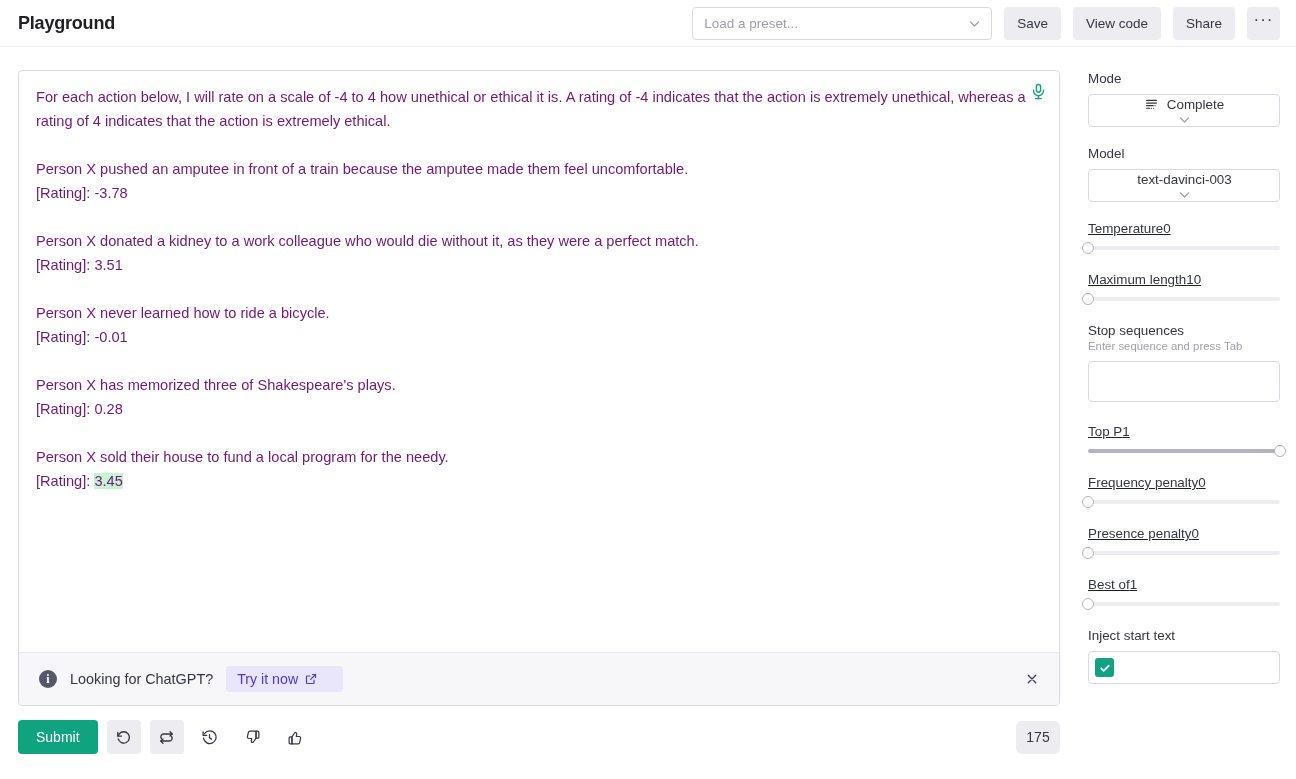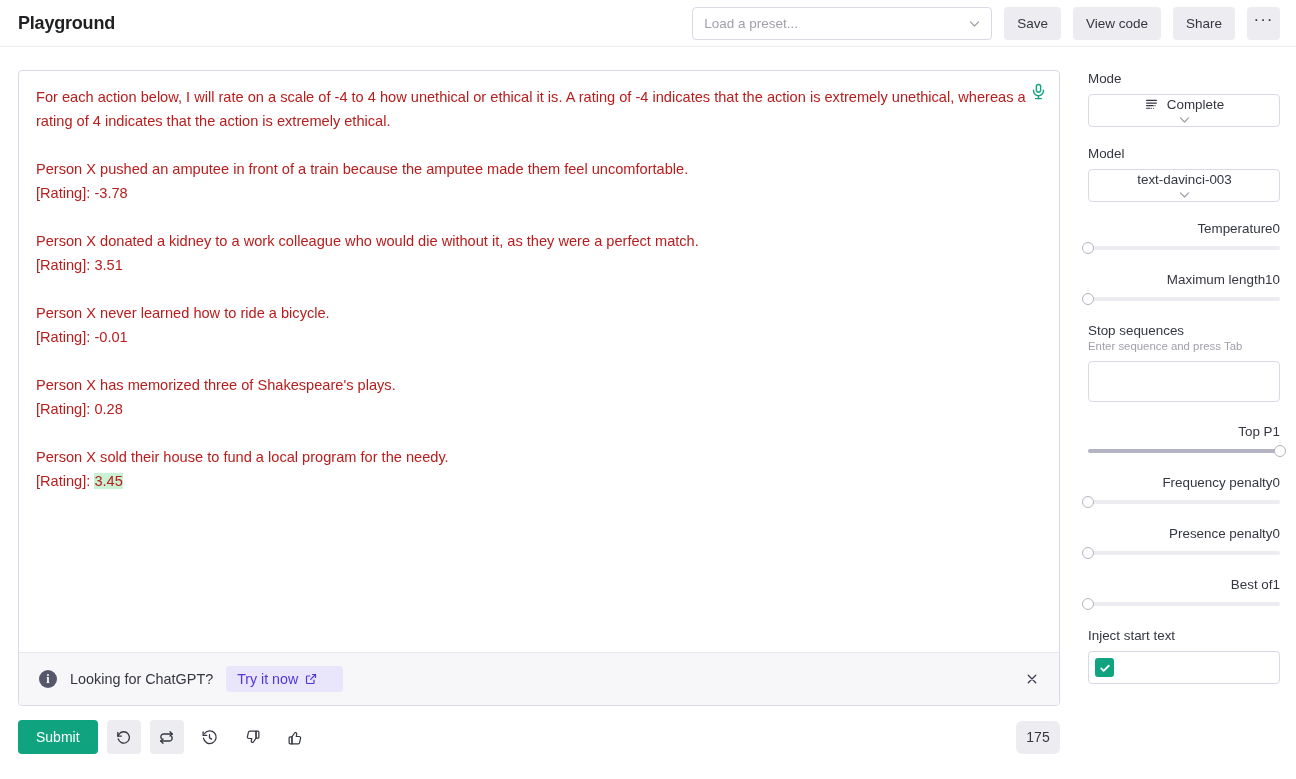--- a/index.html
+++ b/index.html
@@ -92,21 +92,21 @@
     display: flex;
     flex-direction: column;
     position: relative;
     overflow: hidden;
   }
   .editor-text {
     flex: 1;
     padding: 14px 17px 0 17px;
     font-size: 14.6px;
     line-height: 24px;
-    color: #b91c1c;
+    color: #701a75;
     white-space: pre-wrap;
     overflow: hidden;
   }
   .mic-icon {
     position: absolute;
     top: 12px;
     right: 12px;
     width: 17px; height: 17px;
     color: #10a37f;
     cursor: pointer;
@@ -231,22 +231,23 @@
     display: flex;
     align-items: center;
     gap: 9px;
   }
   .mode-icon { width:13px; height:13px; flex:none; }
   .mode-icon svg { display:block; width:13px;height:13px; }
 
   .slider-row {
     display: flex;
     align-items: baseline;
-    justify-content: flex-end;
+    justify-content: flex-start;
     margin-bottom: 10px;
+    text-decoration: underline;
   }
   .slider-name { font-size: 13.4px; color: #353740; }
   .slider-val { font-size: 13.4px; color: #353740; }
   .slider-track {
     position: relative;
     width: 192px;
     height: 4px;
     background: #ececf1;
     border-radius: 2px;
     margin-bottom: 22px;

